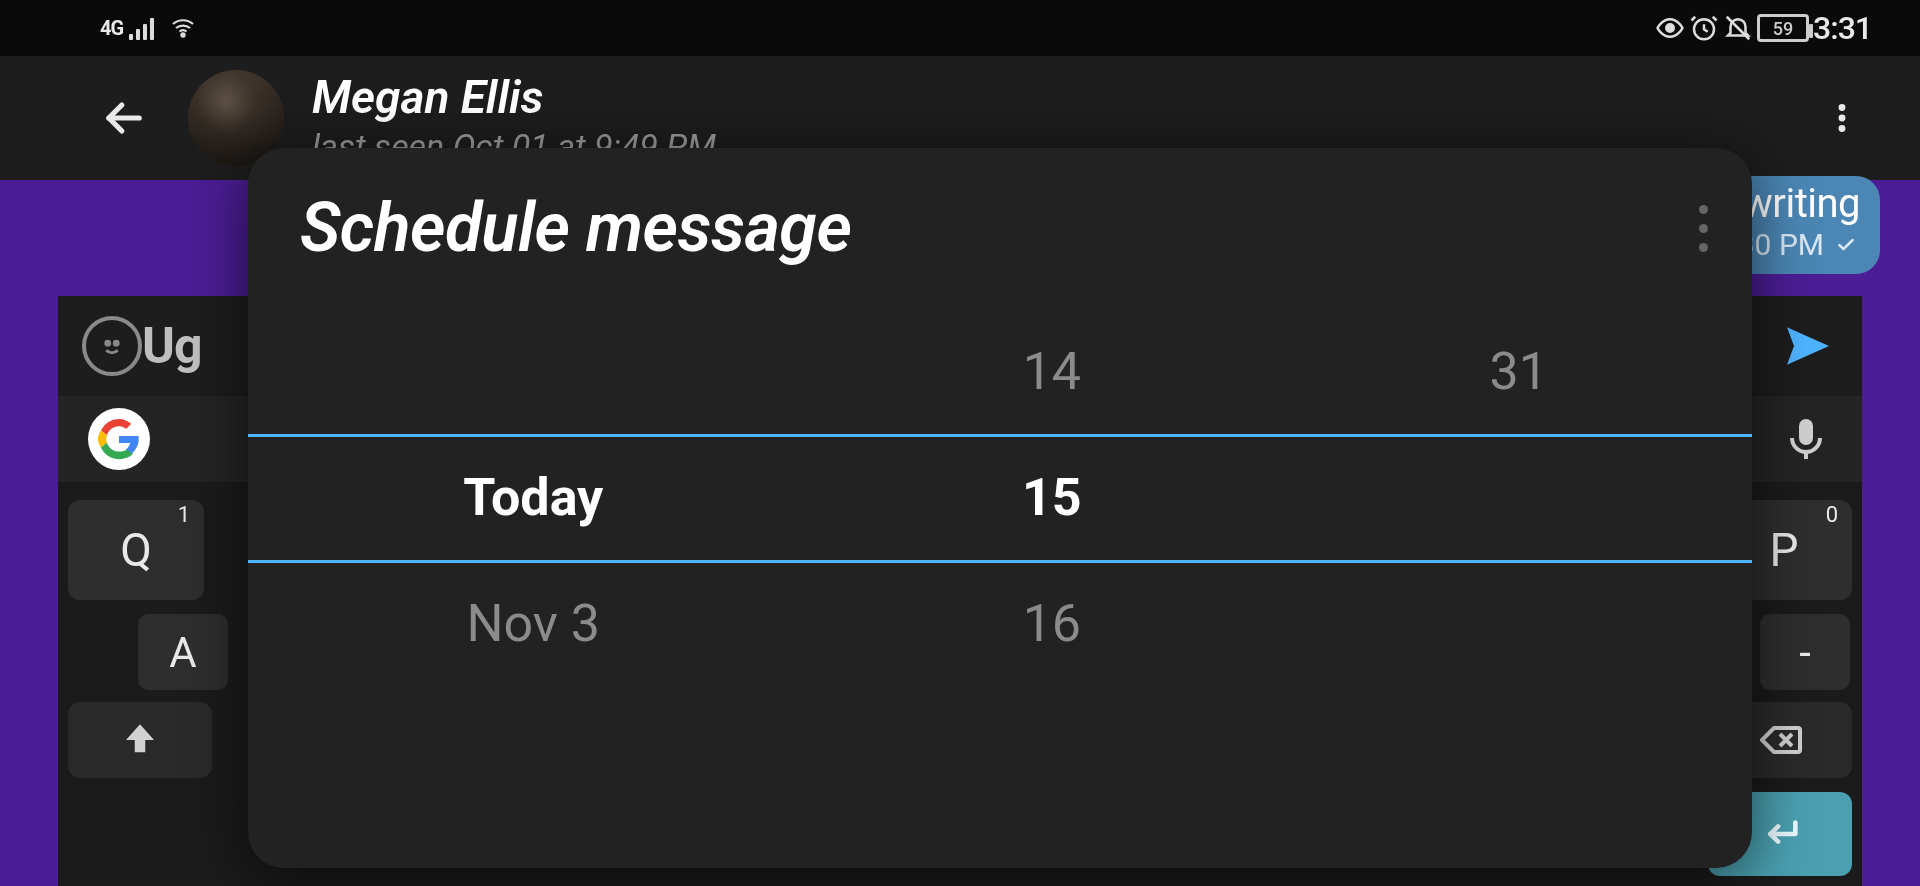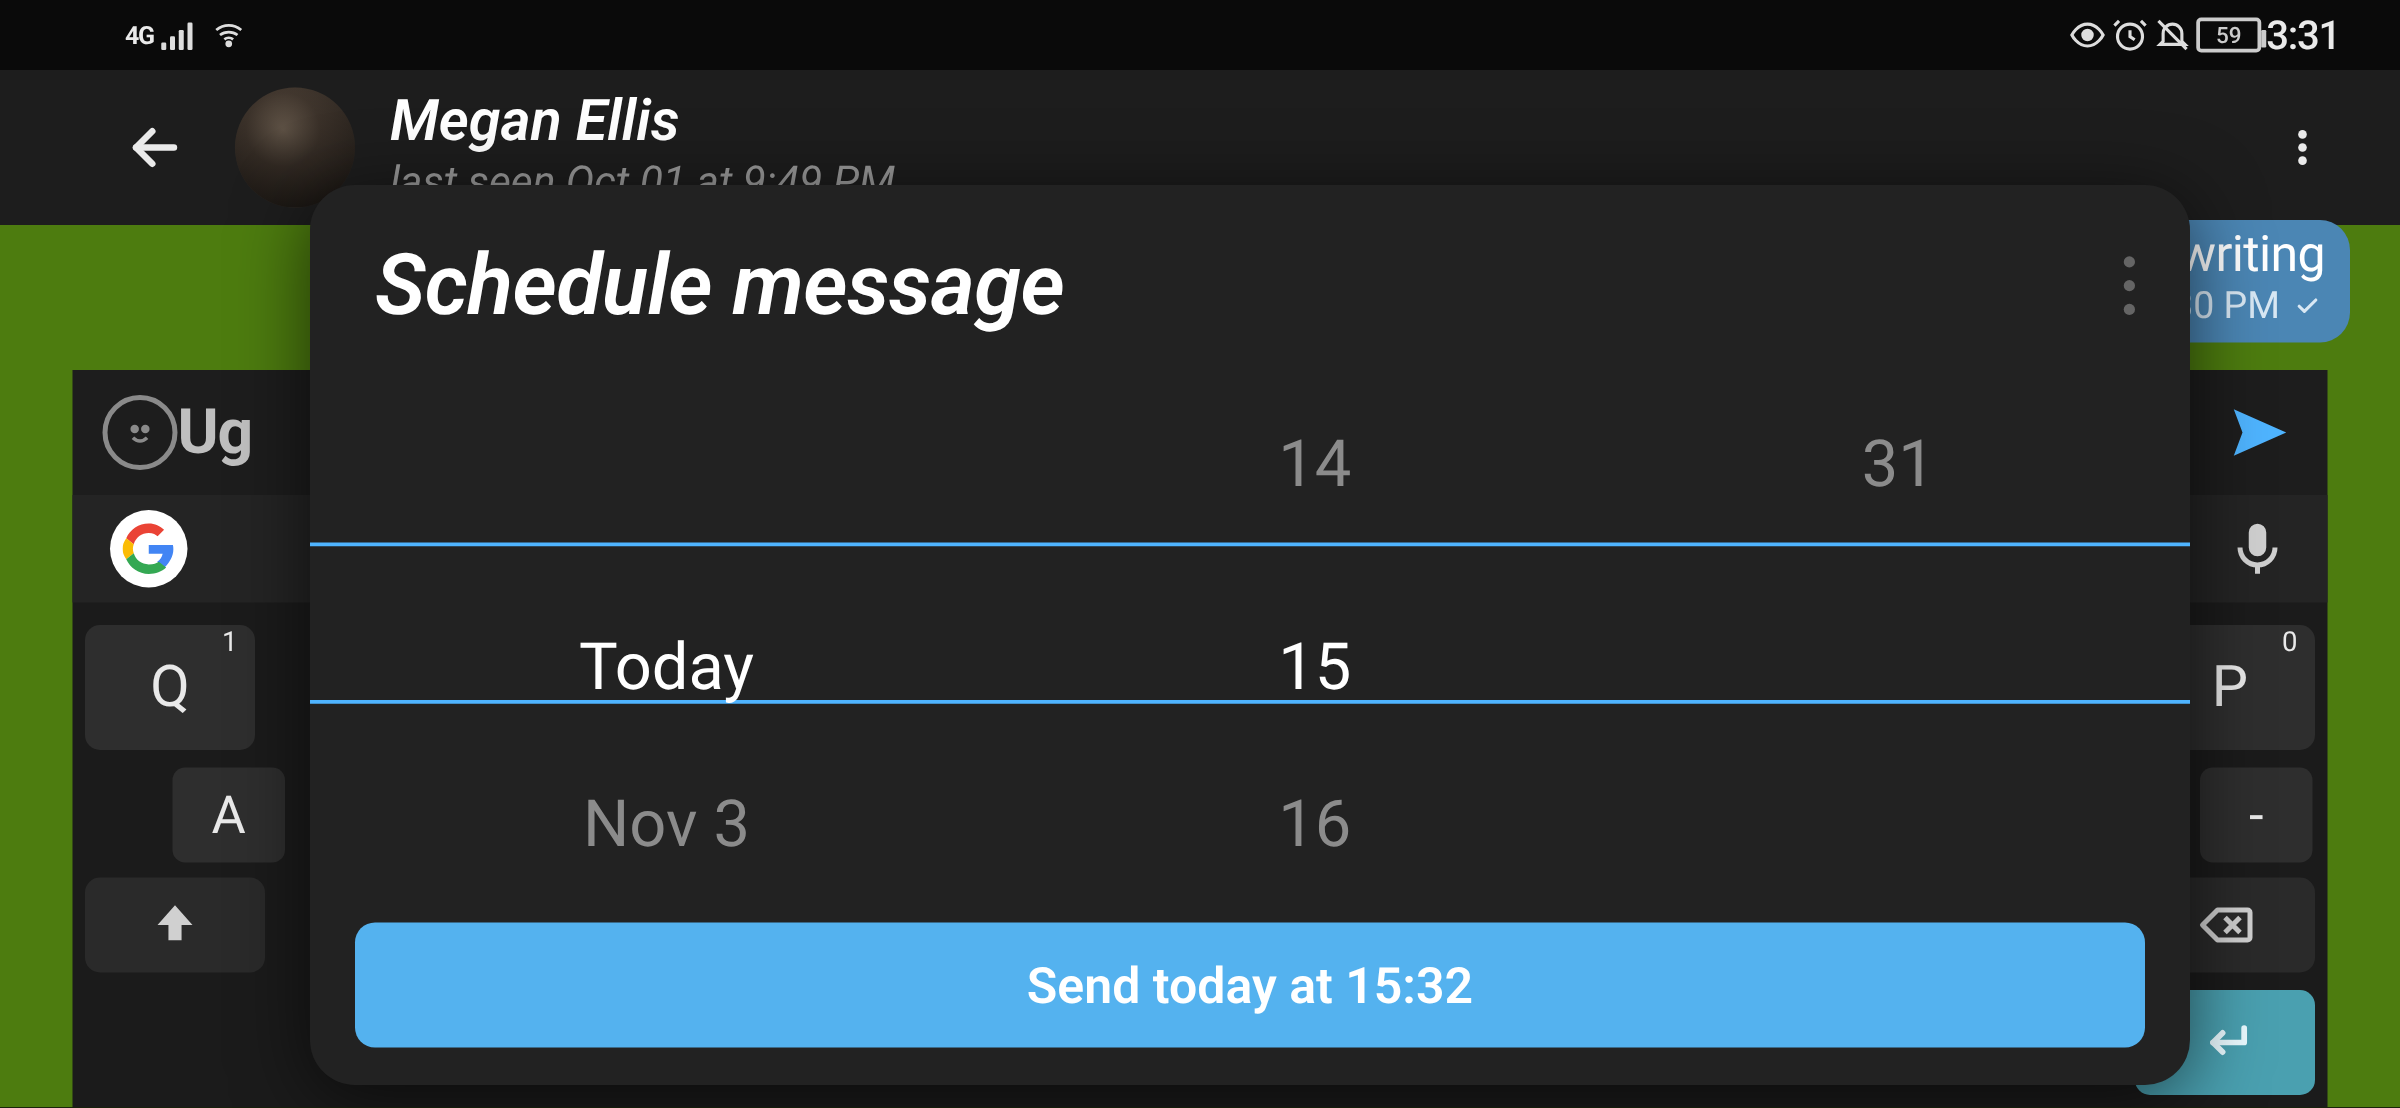--- a/index.html
+++ b/index.html
@@ -9,21 +9,21 @@
     overflow: hidden;
     background: #000;
     font-family: Roboto, "Segoe UI", Arial, sans-serif;
     color: #fff;
     user-select: none;
   }
   .screen {
     position: relative;
     width: 1920px;
     height: 886px;
-    background: #4d7c0f;
+    background: #4c1d95;
     padding-left: 32px;
   }
 
   
   .status-bar {
     position: absolute;
     top: 0; left: 0; right: 0;
     height: 56px;
     display: flex;
     align-items: center;
@@ -220,21 +220,21 @@
   .picker .col.hour  { flex:0.9; }
   .picker .col.min   { flex:0.9; }
 
   .picker .cell {
     height: 126px;
     display:flex; align-items:center; justify-content:center;
     font-size: 52px;
     color:#8b8b8b;
   }
   .picker .cell.selected {
-    color:#fff; font-weight:400;margin-top:36px;
+    color:#fff; font-weight:700;
   }
   .hl {
     position:absolute; left:0; right:0;
     height: 3px; background:#4fb4ff;
   }
   .hl.top { top: 126px; }
   .hl.bot { top: 252px; }
 
   .send-btn {
     position:absolute;
@@ -420,18 +420,15 @@
       <div class="col hour">
         <div class="cell">14</div>
         <div class="cell selected">15</div>
         <div class="cell">16</div>
       </div>
       <div class="col min">
         <div class="cell">31</div>
       </div>
     </div>
 
-    <div class="send-btn">
-      <span>Send today at 15:32</span>
-    </div>
   </div>
 
 </div>
 
 </body></html>

